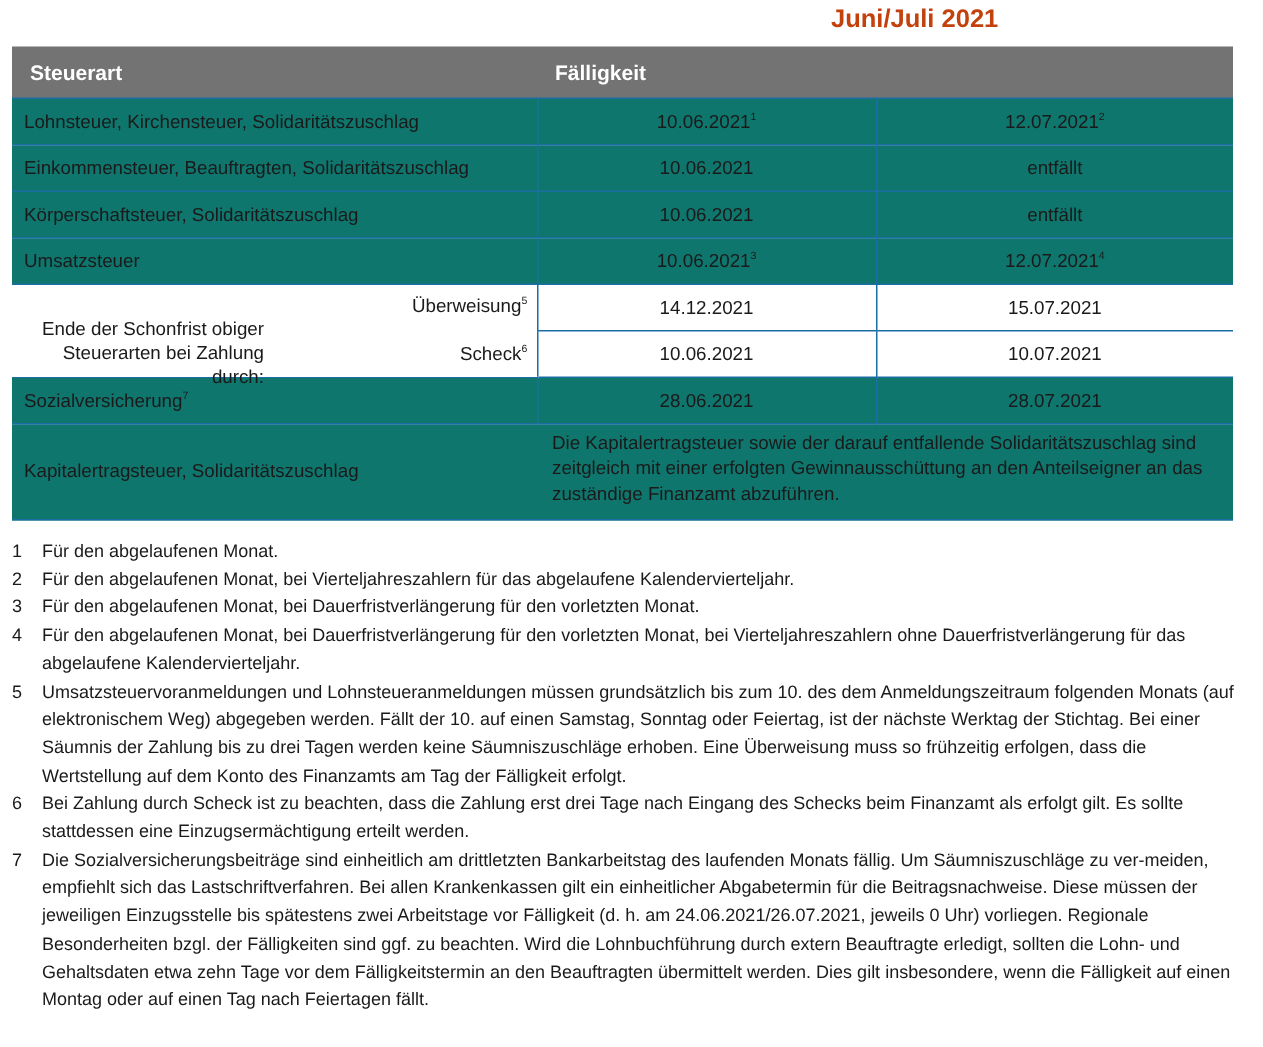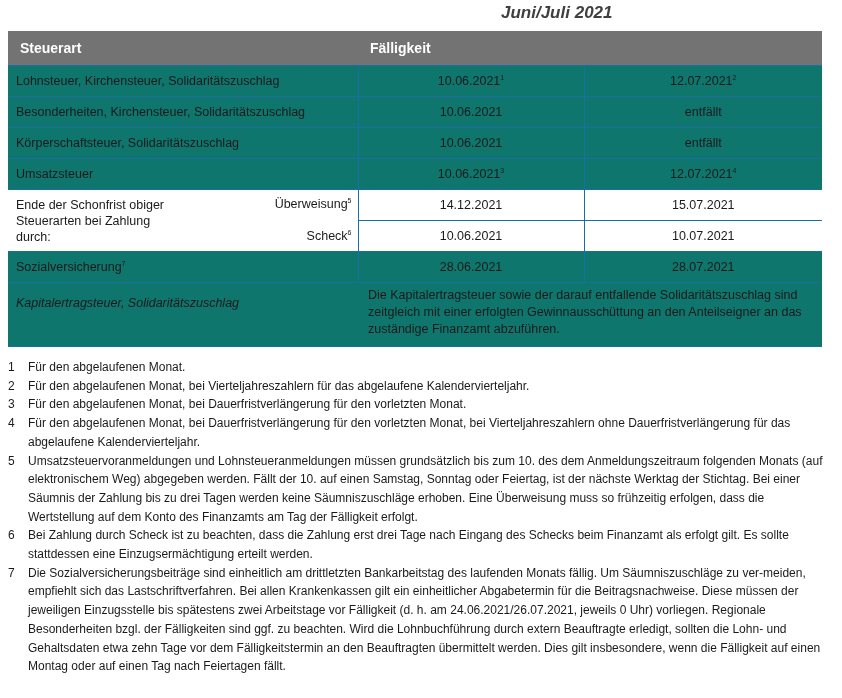--- a/index.html
+++ b/index.html
@@ -1,34 +1,34 @@
 <!DOCTYPE html>
 <html><head>
 <meta charset="utf-8">
 <style>
   html, body { margin: 0; padding: 0; background: #ffffff; }
   body { width: 842px; height: 698px; position: relative; overflow: hidden;
          font-family: "Liberation Sans", sans-serif; color: #1a1a1a; }
   .title-bar { position: absolute; top: 3px; left: 8px; width: 814px; height: 24px; }
   .title-left { position: absolute; left: 0; top: 0; font-size: 17px; font-weight: bold; color: #0b6a9e; }
-  .title-right { position: absolute; left: 493px; top: 0; font-size: 17px; font-weight: bold; color: #404040; font-style: italic; }
+  .title-right { position: absolute; left: 546px; top: 0; font-size: 17px; font-weight: bold; color: #c2410c; }
   table { position: absolute; top: 31px; left: 8px; width: 814px; border-collapse: collapse; table-layout: fixed; font-size: 12.5px; }
   col.c1 { width: 350px; } col.c2 { width: 226px; } col.c3 { width: 238px; }
   th { background: #737373; color: #ffffff; font-weight: bold; font-size: 14px; text-align: left; height: 34px; padding: 0 0 0 12px; border: none; }
   td { border: 1px solid #1a6ea3; border-left: none; border-right: none; height: 30px; padding: 0 8px; }
   td.mid { border-left: 1px solid #1a6ea3; border-right: 1px solid #1a6ea3; text-align: center; }
   td.right { text-align: center; }
   tr.shade td { background: #0f766e; }
   tr.white td { background: #ffffff; }
   sup { font-size: 7px; vertical-align: super; line-height: 0; }
   .schon { position: relative; vertical-align: top; padding: 0; }
-  .schon .lt { position: absolute; left: 8px; top: 7px; width: 160px; line-height: 16px; }
+  .schon .lt { position: absolute; left: 8px; top: 21px; width: 160px; line-height: 16px; text-align: right; }
   .schon .r1 { position: absolute; right: 6px; top: 7px; }
   .schon .r2 { position: absolute; right: 6px; top: 39px; }
-  td.kap { vertical-align: top; padding-top: 13px; font-style: italic; }
+  td.kap { vertical-align: top; padding-top: 24px; }
   td.kaptext { text-align: left; line-height: 17px; padding: 4px 10px; vertical-align: top; }
   .notes { position: absolute; top: 358px; left: 8px; width: 820px; font-size: 12px; line-height: 18.7px; }
   .note { display: flex; }
   .note .num { width: 20px; flex: none; }
   .note .txt { flex: 1; }
 </style>
 </head>
 <body>
 
 <div class="title-bar">
@@ -47,21 +47,21 @@
       <th colspan="2">Fälligkeit</th>
     </tr>
   </thead>
   <tbody>
     <tr class="shade">
       <td>Lohnsteuer, Kirchensteuer, Solidaritätszuschlag</td>
       <td class="mid"><span>10.06.2021</span><sup>1</sup></td>
       <td class="right"><span>12.07.2021</span><sup>2</sup></td>
     </tr>
     <tr class="shade">
-      <td>Besonderheiten, Kirchensteuer, Solidaritätszuschlag</td>
+      <td>Einkommensteuer, Beauftragten, Solidaritätszuschlag</td>
       <td class="mid">10.06.2021</td>
       <td class="right">entfällt</td>
     </tr>
     <tr class="shade">
       <td>Körperschaftsteuer, Solidaritätszuschlag</td>
       <td class="mid">10.06.2021</td>
       <td class="right">entfällt</td>
     </tr>
     <tr class="shade">
       <td>Umsatzsteuer</td>

